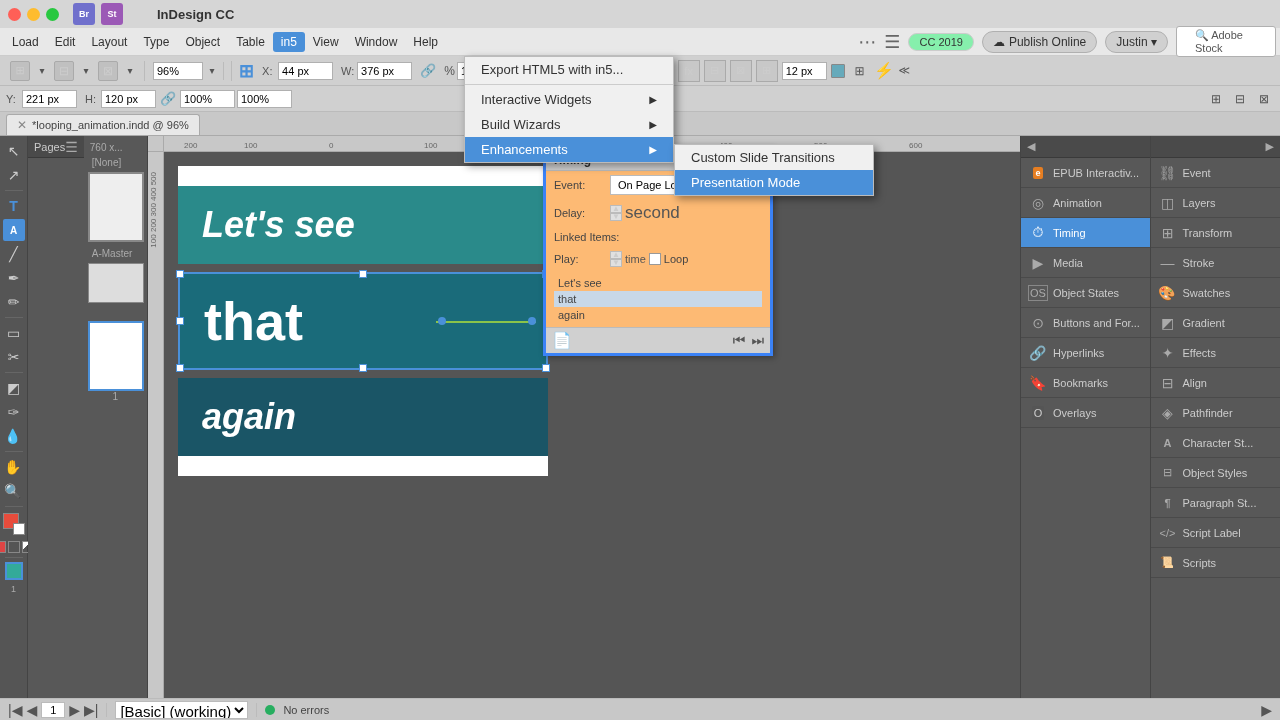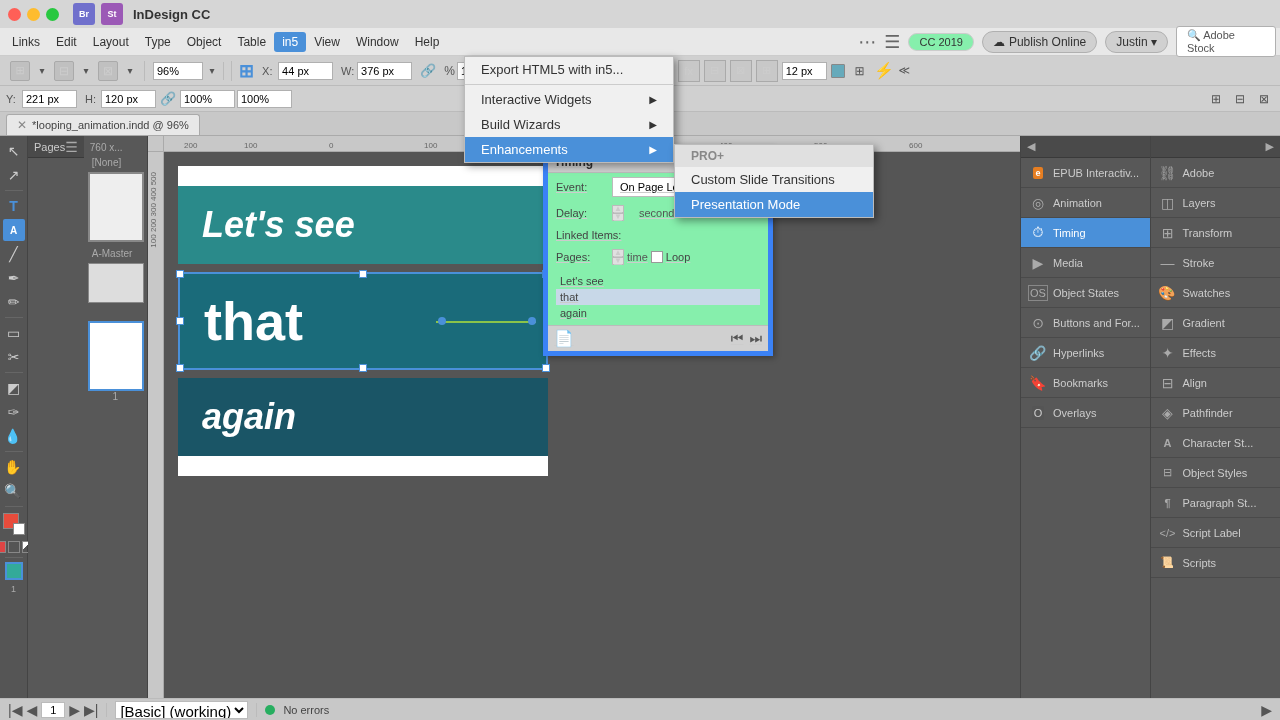--- a/index.html
+++ b/index.html
@@ -17,21 +17,21 @@
     .menubar-item { padding: 3px 8px; font-size: 12px; color: #333; cursor: pointer; border-radius: 3px; }
     .menubar-item.in5-active { background: #4a90d9; color: white; }
 
     
     .toolbar { height: 30px; background: #d0d0d0; display: flex; align-items: center; padding: 0 6px; gap: 4px; border-bottom: 1px solid #bbb; }
     .toolbar-group { display: flex; align-items: center; gap: 2px; padding: 0 4px; border-right: 1px solid #bbb; }
     .toolbar-input { width: 52px; height: 18px; border: 1px solid #b0b0b0; background: white; font-size: 11px; padding: 1px 3px; }
     .toolbar-sep { width: 1px; height: 20px; background: #bbb; margin: 0 3px; }
     .publish-btn { background: #d0d0d0; border: 1px solid #b0b0b0; border-radius: 12px; padding: 3px 10px; font-size: 12px; color: #333; cursor: pointer; display: flex; align-items: center; gap: 4px; }
     .user-btn { background: #d0d0d0; border: 1px solid #b0b0b0; border-radius: 12px; padding: 3px 10px; font-size: 12px; color: #333; cursor: pointer; }
-    .search-btn { background: white; border: 1px solid #b0b0b0; border-radius: 3px; padding: 2px 10px; font-size: 11px; color: #555; width: 100px; }
+    .search-btn { background: white; border: 1px solid #b0b0b0; border-radius: 3px; padding: 2px 18px; font-size: 11px; color: #555; width: 100px; }
 
     
     .toolbar2 { height: 26px; background: #d0d0d0; display: flex; align-items: center; padding: 0 6px; gap: 6px; border-bottom: 1px solid #bbb; }
     .coord-label { font-size: 11px; color: #555; width: 14px; }
     .coord-input { width: 55px; height: 18px; border: 1px solid #b0b0b0; background: white; font-size: 11px; padding: 1px 3px; }
 
     
     .tabbar { height: 24px; background: #c8c8c8; display: flex; align-items: flex-end; padding: 0 6px; border-bottom: 1px solid #aaa; }
     .tab { padding: 3px 10px; font-size: 11px; background: #d8d8d8; border: 1px solid #aaa; border-bottom: none; border-radius: 3px 3px 0 0; color: #444; cursor: pointer; display: flex; align-items: center; gap: 5px; }
     .tab.active { background: #e8e8e8; }
@@ -54,21 +54,21 @@
     .page-thumb { width: 56px; height: 70px; background: white; margin: 2px auto; border: 2px solid #888; cursor: pointer; }
     .page-thumb.active { border-color: #4a90d9; }
     .page-num { font-size: 10px; color: #aaa; text-align: center; }
     .master-label { font-size: 10px; color: #aaa; padding: 4px 4px 2px 4px; }
     .master-thumb { width: 56px; height: 40px; background: #ddd; margin: 2px auto; border: 1px solid #888; cursor: pointer; }
 
     
     .canvas-area { flex: 1; background: #555; position: relative; overflow: hidden; }
 
     
-    .timing-panel { position: absolute; background: #86efac; border: 5px solid #3b82f6; box-shadow: 2px 2px 6px rgba(0,0,0,0.3); z-index: 100; text-decoration: underline; }
+    .timing-panel { position: absolute; background: #fdba74; border: 3px solid #3b82f6; box-shadow: 2px 2px 6px rgba(0,0,0,0.3); z-index: 100; }
     .timing-header { height: 22px; background: #d0d0d0; display: flex; align-items: center; padding: 0 6px; border-bottom: 1px solid #bbb; }
     .timing-title { font-size: 12px; font-weight: bold; color: #333; flex: 1; }
     .timing-expand { cursor: pointer; font-size: 14px; color: #555; margin-right: 4px; }
     .timing-menu { cursor: pointer; font-size: 14px; color: #555; }
     .timing-row { display: flex; align-items: center; padding: 4px 8px; gap: 6px; }
     .timing-label { font-size: 11px; color: #444; width: 50px; }
     .timing-select { height: 20px; border: 1px solid #bbb; background: white; font-size: 11px; flex: 1; padding: 1px 3px; }
     .timing-items { padding: 4px 8px; }
     .timing-item { font-size: 11px; color: #444; padding: 2px 4px; cursor: pointer; }
     .timing-footer { height: 26px; background: #d0d0d0; border-top: 1px solid #bbb; display: flex; align-items: center; padding: 0 6px; gap: 6px; }
@@ -112,25 +112,25 @@
 <body>
 
 <div class="mac-titlebar">
   <div class="mac-btn mac-close"></div>
   <div class="mac-btn mac-min"></div>
   <div class="mac-btn mac-max"></div>
   <div style="display:flex;align-items:center;gap:6px;margin-left:8px;">
     <div style="width:22px;height:22px;background:#7070cc;border-radius:3px;display:flex;align-items:center;justify-content:center;color:white;font-size:9px;font-weight:bold;">Br</div>
     <div style="width:22px;height:22px;background:#9b59b6;border-radius:3px;display:flex;align-items:center;justify-content:center;color:white;font-size:9px;font-weight:bold;">St</div>
   </div>
-  <span style="font-size:13px;color:#333;font-weight:600;margin-left:4px;">InDesign CC</span>
+  <span style="font-size:13px;color:#333;font-weight:600;margin-left:28px;">InDesign CC</span>
 </div>
 
 <div class="menubar">
-  <div class="menubar-item">Links</div>
+  <div class="menubar-item">Load</div>
   <div class="menubar-item">Edit</div>
   <div class="menubar-item">Layout</div>
   <div class="menubar-item">Type</div>
   <div class="menubar-item">Object</div>
   <div class="menubar-item">Table</div>
   <div class="menubar-item in5-active">in5</div>
   <div class="menubar-item">View</div>
   <div class="menubar-item">Window</div>
   <div class="menubar-item">Help</div>
   <div style="margin-left:auto;display:flex;align-items:center;gap:8px;">
@@ -358,28 +358,28 @@
           <option>On Page Load</option>
         </select>
       </div>
       <div class="timing-row">
         <span class="timing-label">Delay:</span>
         <div style="display:flex;align-items:center;gap:3px;">
           <div class="spin-group">
             <div class="spin-up">▲</div>
             <div class="spin-down">▼</div>
           </div>
-          <span style="font-size:11px;color:#555;margin-left:12px;">second</span>
+          <span style="font-size:17px;color:#555;">second</span>
         </div>
       </div>
       <div class="timing-row">
         <span style="font-size:11px;color:#444;font-weight:500;">Linked Items:</span>
       </div>
       <div class="timing-row">
-        <span class="timing-label">Pages:</span>
+        <span class="timing-label">Play:</span>
         <div style="display:flex;align-items:center;gap:3px;">
           <div class="spin-group">
             <div class="spin-up">▲</div>
             <div class="spin-down">▼</div>
           </div>
           <span style="font-size:11px;color:#555;">time</span>
           <span class="checkbox"></span>
           <span style="font-size:11px;color:#444;">Loop</span>
         </div>
       </div>
@@ -461,21 +461,21 @@
     </div>
 
     <div class="right-col2">
       <div style="height:22px;background:#4a4a4a;border-bottom:1px solid #3a3a3a;display:flex;align-items:center;justify-content:flex-end;padding:0 6px;">
         <span style="font-size:11px;color:#aaa;">▶</span>
       </div>
       <div class="rpanel-item">
         <div class="rpanel-icon">
             <span style="font-size:14px;color:#aaa;">⛓</span>
           </div>
-        <span class="rpanel-label">Adobe</span>
+        <span class="rpanel-label">Event</span>
       </div>
       <div class="rpanel-item">
         <div class="rpanel-icon">
             <span style="font-size:14px;color:#aaa;">◫</span>
           </div>
         <span class="rpanel-label">Layers</span>
       </div>
       <div class="rpanel-item">
         <div class="rpanel-icon">
             <span style="font-size:14px;color:#aaa;">⊞</span>
@@ -585,21 +585,20 @@
       <span>Build Wizards</span>
       <span class="dropdown-arrow">▶</span>
     </div>
     <div class="dropdown-item highlighted">
       <span>Enhancements</span>
       <span class="dropdown-arrow">▶</span>
     </div>
   </div>
 
   <div class="sub-menu" style="position:absolute;top:88px;left:210px;min-width:200px;">
-    <div style="padding:4px 16px;font-size:12px;font-weight:bold;color:#888;background:#e0e0e0;">PRO+</div>
     <div class="sub-item">
       <span>Custom Slide Transitions</span>
     </div>
     <div class="sub-item highlighted">
       <span>Presentation Mode</span>
     </div>
   </div>
 </div>
 
 </body></html>

